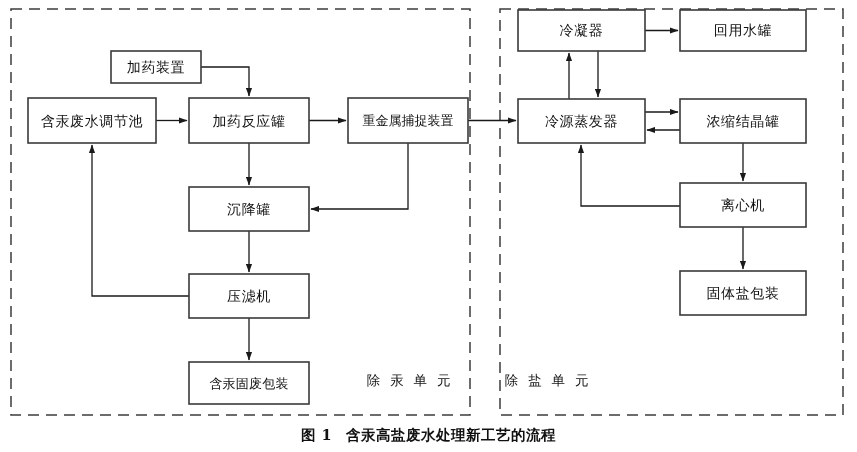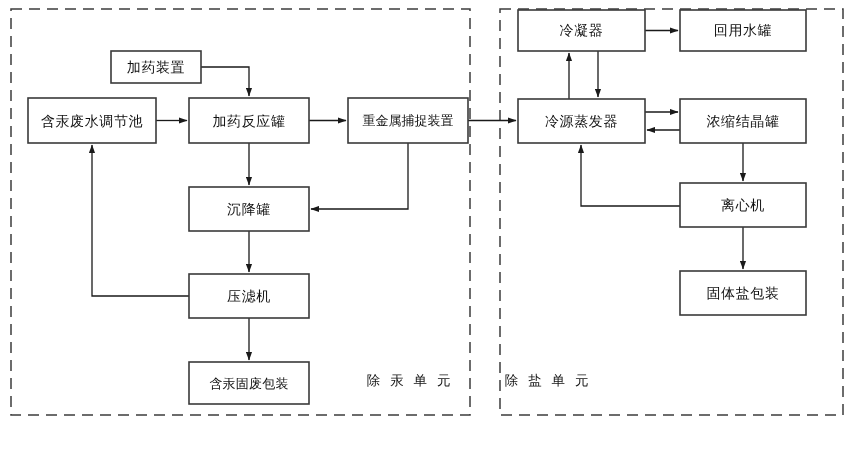--- a/index.html
+++ b/index.html
@@ -184,14 +184,17 @@
 
     <g>
       <rect class="node-rect" x="680" y="271" width="126" height="44"></rect>
       <text class="node-label" x="743" y="294">固体盐包装</text>
     </g>
 
     <text class="unit-label" x="410" y="381">除 汞 单 元</text>
     <text class="unit-label" x="548" y="381">除 盐 单 元</text>
   </svg>
 
+  <div class="caption">
+    <span>图 1</span><span class="cap-gap"></span><span>含汞高盐废水处理新工艺的流程</span>
+  </div>
 
 </div>
 
 </body></html>

